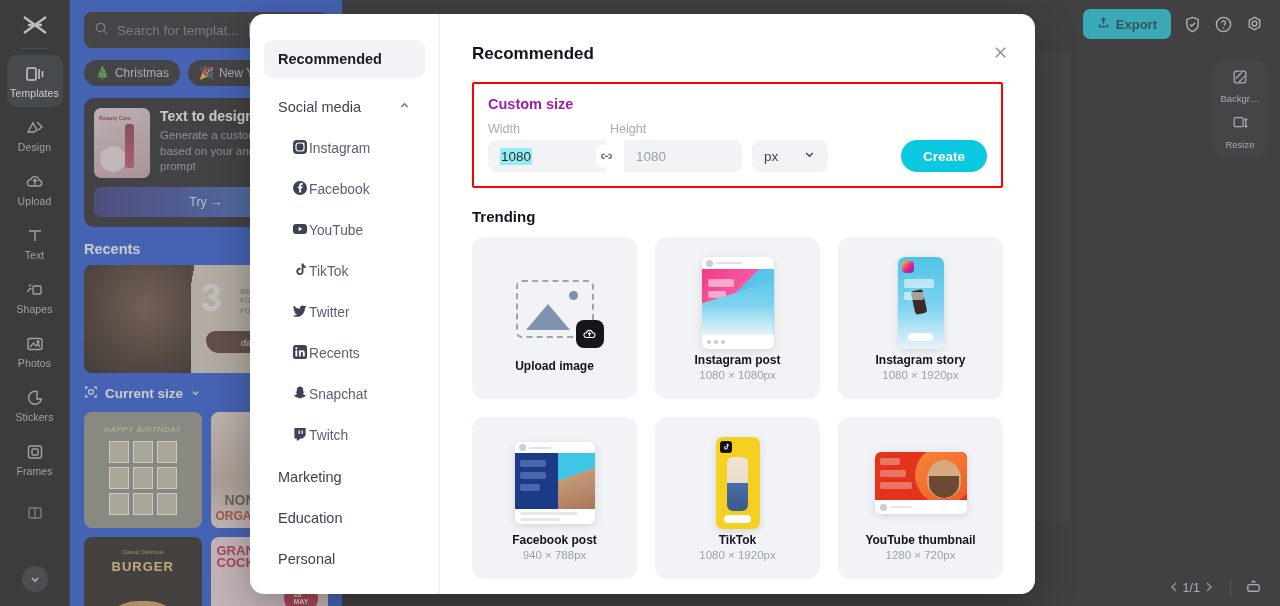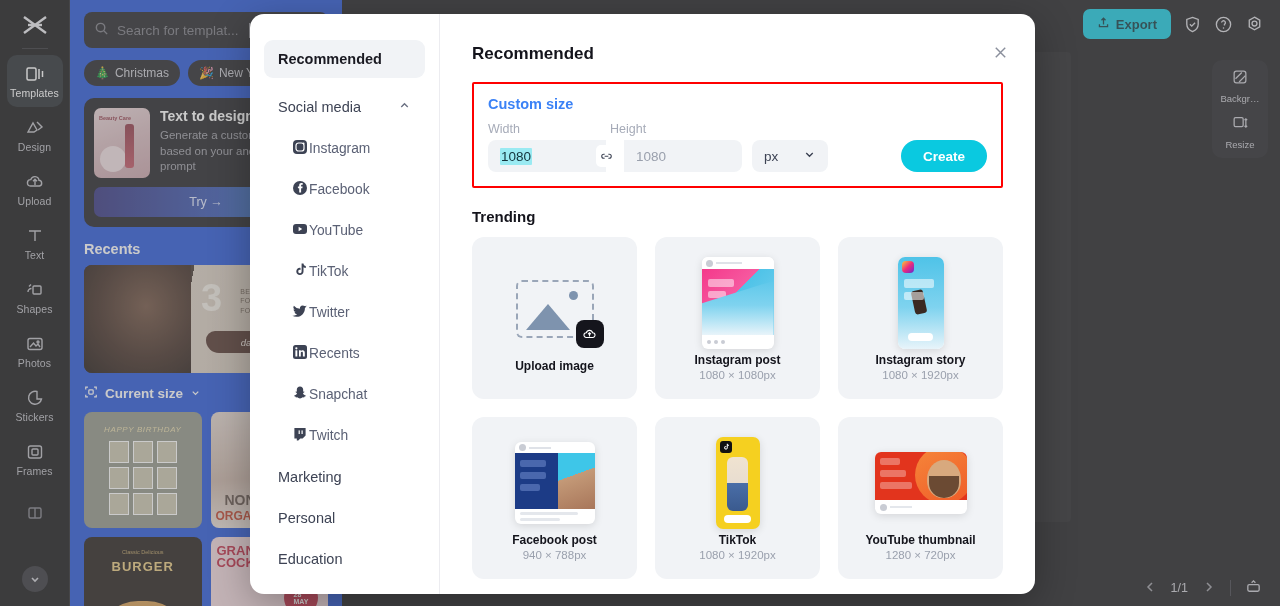--- a/index.html
+++ b/index.html
@@ -129,21 +129,21 @@
     display: flex; flex-direction: column; align-items: center; gap: 10px;
   }
   .rt-item { display: flex; flex-direction: column; align-items: center; gap: 3px; color: #c8c8d0; }
   .rt-item .lbl { font-size: 9.5px; }
   .statusbar {
     position: absolute; left: 0; right: 0; bottom: 0; height: 36px;
     display: flex; align-items: center; justify-content: flex-end; gap: 14px; padding-right: 18px;
     color: #c9c9d1; font-size: 12.5px;
   }
   .statusbar .sb-sep { width: 1px; height: 16px; background: #3a3a42; }
-  .pager { display: flex; align-items: center; gap: 14px; }
+  .pager { display: flex; align-items: center; gap: 2px; }
 
   
   .overlay { position: absolute; inset: 0; background: rgba(128,128,128,.42); }
   .dialog {
     position: absolute; left: 250px; top: 14px; width: 785px; height: 580px;
     background: #fff; border-radius: 14px; overflow: hidden;
     display: flex; box-shadow: 0 10px 40px rgba(0,0,0,.3);
   }
   .dlg-nav { width: 190px; flex: 0 0 190px; border-right: 1px solid #ececf0; padding: 26px 14px 0; overflow: hidden; }
   .nav-top {
@@ -160,21 +160,21 @@
     display: flex; align-items: center; gap: 1px; height: 41px;
     padding-left: 28px; font-size: 13.8px; color: #5b6175;
   }
   .nav-cat { height: 41px; display: flex; align-items: center; padding-left: 14px; font-size: 14.5px; color: #3d4354; }
 
   .dlg-main { flex: 1; padding: 30px 32px 0; overflow: hidden; position: relative; }
   .dlg-title { font-size: 17px; font-weight: bold; color: #14141c; }
   .dlg-close { position: absolute; right: 26px; top: 30px; color: #8a8f9c; }
 
   .custom-box { margin-top: 18px; border: 2px solid #ff0000; border-radius: 2px; padding: 12px 14px 14px; }
-  .cs-title { font-size: 14.5px; font-weight: bold; color: #3b82f6; }
+  .cs-title { font-size: 14.5px; font-weight: bold; color: #a21caf; }
   .cs-labels { display: flex; margin-top: 10px; font-size: 12.5px; color: #a6abb8; }
   .cs-labels .l1 { width: 122px; }
   .cs-row { display: flex; align-items: center; margin-top: 4px; gap: 0; }
   .inp {
     height: 32px; background: #f1f3f6; display: flex; align-items: center;
     padding: 0 12px; font-size: 13.5px; color: #9aa0ad;
   }
   .inp-w { width: 118px; border-radius: 8px 0 0 8px; color: #14141c; }
   .inp-h { width: 118px; border-radius: 0 8px 8px 0; margin-left: 8px; }
   .sel-text { background: #9aeaf2; color: #12323a; padding: 1px 1px; border-radius: 1px; }
@@ -624,22 +624,22 @@
           <svg width="16" height="16" viewBox="0 0 16 16">
               <path d="M2.4 2h11.2v7.4l-3 3h-2.3l-2 2H4.8v-2H2.4z" fill="#3d4354"></path>
               <rect x="6.6" y="4.4" width="1.2" height="3.6" fill="#fff"></rect>
               <rect x="9.5" y="4.4" width="1.2" height="3.6" fill="#fff"></rect>
             </svg>
         </span>
         <span>Twitch</span>
       </div>
 
       <div class="nav-cat">Marketing</div>
+      <div class="nav-cat">Education</div>
       <div class="nav-cat">Personal</div>
-      <div class="nav-cat">Education</div>
     </div>
 
     <div class="dlg-main">
       <div class="dlg-title">Recommended</div>
       <span class="dlg-close">
         <svg width="17" height="17" viewBox="0 0 18 18" fill="none" stroke="#8a8f9c" stroke-width="1.5">
             <path d="M4 4l10 10M14 4L4 14"></path>
           </svg>
       </span>
 

